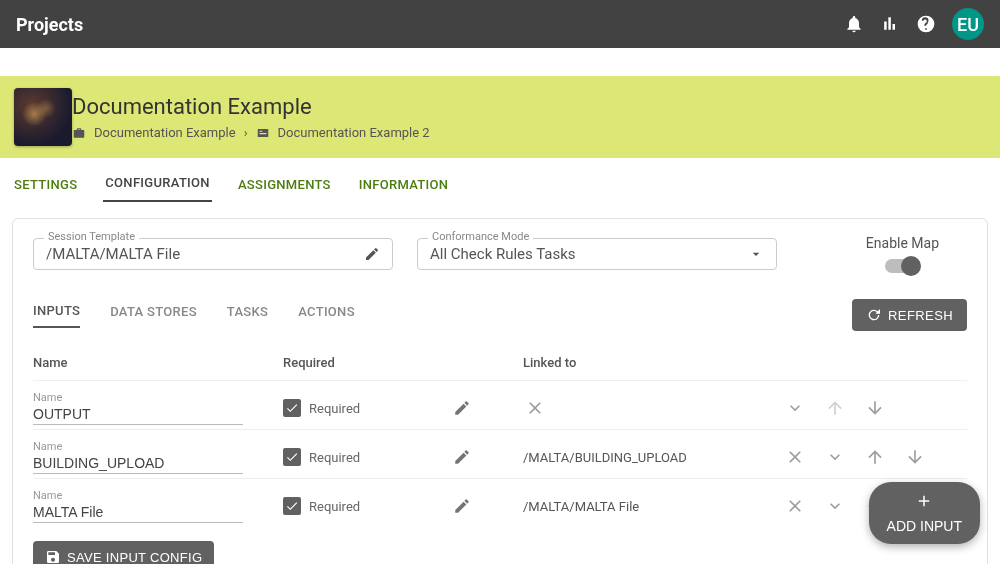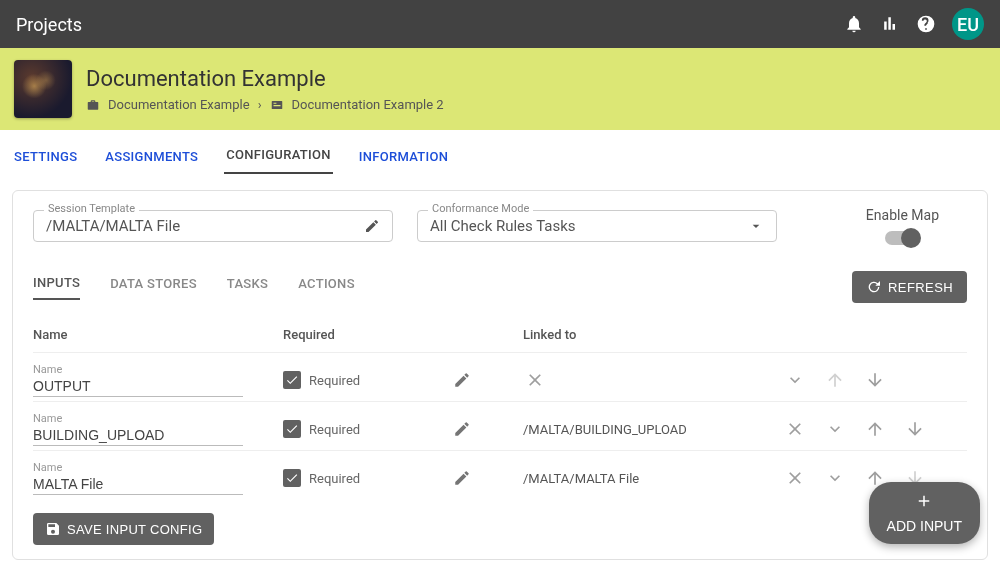--- a/index.html
+++ b/index.html
@@ -12,42 +12,42 @@
     color: #424242;
   }
   .topbar {
     height: 48px;
     background: #424242;
     display: flex;
     align-items: center;
     padding: 0 16px;
     color: #fff;
   }
-  .topbar-title { font-size: 18px; font-weight: 400; }
+  .topbar-title { font-size: 18px; font-weight: 700; }
   .topbar-spacer { flex: 1; }
   .topbar-icon {
     width: 36px; height: 36px;
     display: flex; align-items: center; justify-content: center;
     color: #fff; fill: #fff;
     cursor: pointer;
   }
   .avatar {
     width: 32px; height: 32px; border-radius: 50%;
     background: #009688;
     display: flex; align-items: center; justify-content: center;
     color: #fff; font-size: 18px; font-weight: 500;
     margin-left: 8px;
   }
   .banner {
     height: 82px;
     background: #dce775;
     display: flex;
     align-items: center;
     padding: 0 14px;
-    gap: 14px;
+    margin-top: 28px;
   }
   .banner-thumb {
     width: 58px; height: 58px; border-radius: 4px;
     background:
       radial-gradient(ellipse at 30% 30%, #5b3a2e 0%, #1a1a2e 70%),
       linear-gradient(135deg, #2c1810 0%, #1a1a2e 100%);
     box-shadow: 0 1px 3px rgba(0,0,0,.3);
     position: relative;
     overflow: hidden;
   }
@@ -58,21 +58,21 @@
   }
   .banner-text h1 { font-size: 22px; font-weight: 400; color: #333; margin-bottom: 6px;}
   .breadcrumb { display: flex; align-items: center; gap: 8px; color: #555; font-size: 13px; }
   .breadcrumb svg { width: 14px; height: 14px; fill: #555; }
   .tabs-main {
     display: flex; gap: 24px; padding: 0 12px;
     border-bottom: 0px solid #eee;
     height: 44px; align-items: flex-end;
   }
   .tab-main {
-    font-size: 13px; font-weight: 500; color: #1d4ed8; letter-spacing: .3px;
+    font-size: 13px; font-weight: 500; color: #4d7c0f; letter-spacing: .3px;
     padding: 0 2px 10px 2px; cursor: pointer;
   }
   .tab-main.active { color: #444; border-bottom: 2px solid #444; }
   .card {
     margin: 16px 12px 0 12px;
     border: 1px solid #e0e0e0;
     border-radius: 6px;
     padding: 16px 20px 60px 20px;
     position: relative;
   }
@@ -243,22 +243,22 @@
       <svg>
           <use href="#i-card"></use>
         </svg>
       <span>Documentation Example 2</span>
     </div>
   </div>
 </div>
 
 <div class="tabs-main">
   <div class="tab-main">SETTINGS</div>
+  <div class="tab-main active">CONFIGURATION</div>
   <div class="tab-main">ASSIGNMENTS</div>
-  <div class="tab-main active">CONFIGURATION</div>
   <div class="tab-main">INFORMATION</div>
 </div>
 
 <div class="card">
   <div class="row1">
     <div class="field field-wide">
       <span class="field-label">Session Template</span>
       <span class="field-value">/MALTA/MALTA File</span>
       <svg class="field-icon">
           <use href="#i-pencil"></use>

